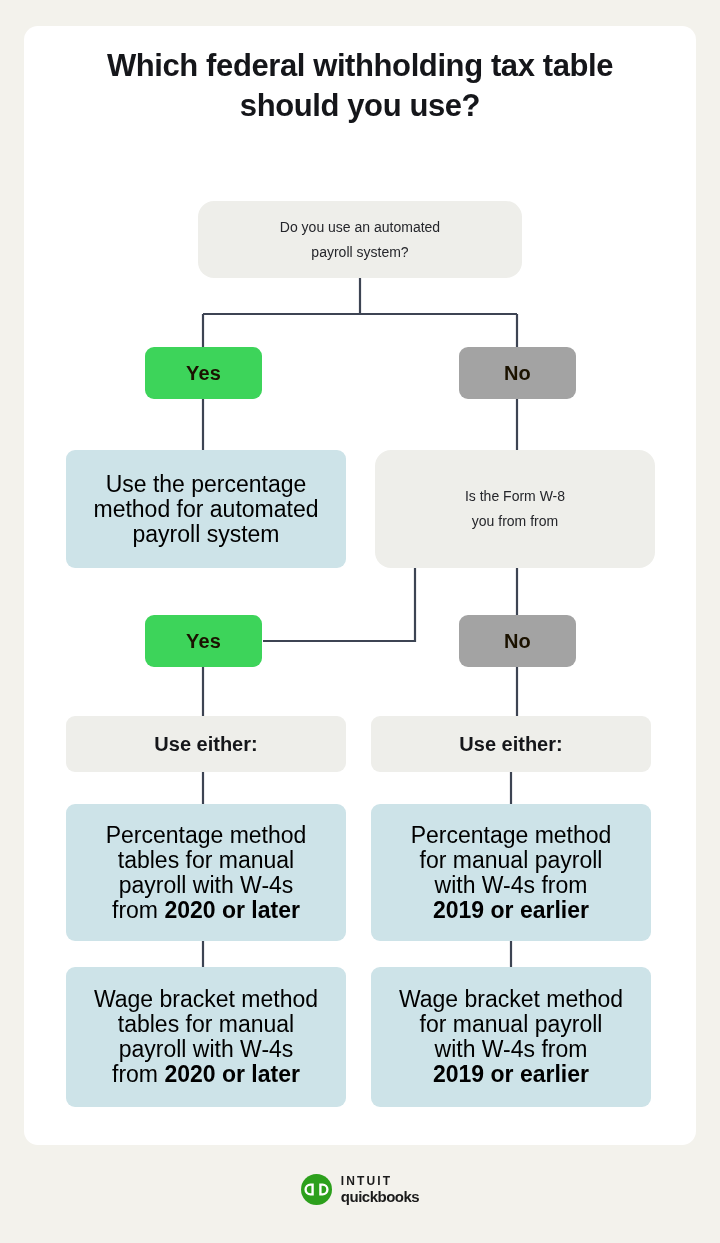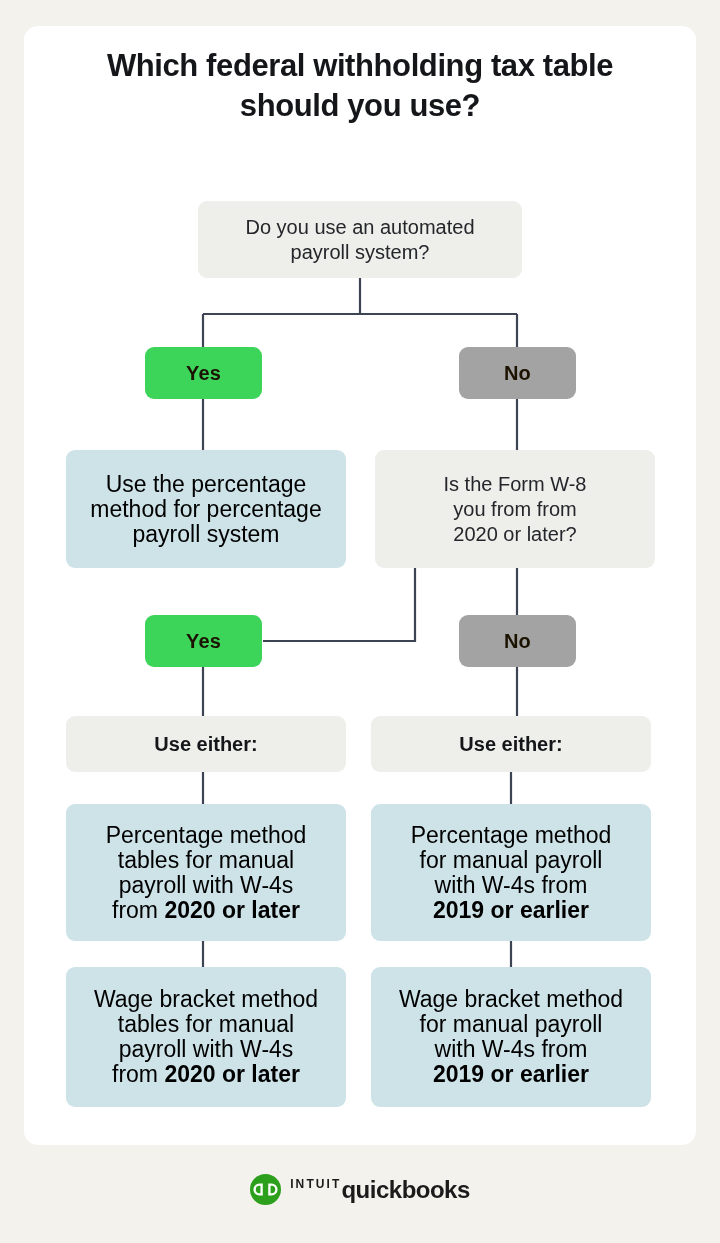--- a/index.html
+++ b/index.html
@@ -68,22 +68,23 @@
   }
   .node .txt {
     width: 100%;
     padding: 0 14px;
     box-sizing: border-box;
   }
 
   .n-gray {
     background: #eeeeea;
     color: #25262b;
-    font-size: 20px;
+    font-size: 14px;
     line-height: 25px;
+    border-radius: 16px;
   }
   .n-blue {
     background: #cde3e8;
     color: #000000;
     font-size: 23px;
     line-height: 25px;
   }
   .n-either {
     background: #eeeeea;
     color: #15161a;
@@ -121,33 +122,33 @@
     justify-content: center;
     gap: 9px;
   }
   #logo-mark {
     width: 31px;
     height: 31px;
     flex: 0 0 auto;
   }
   #logo-words {
     display: flex;
-    flex-direction: row;
+    flex-direction: column;
     justify-content: flex-end;
     line-height: 1;
   }
   #logo-intuit {
     font-size: 12px;
     font-weight: bold;
     letter-spacing: 2.1px;
     color: #1b1b1b;
     margin-bottom: 2px;
   }
   #logo-qb {
-    font-size: 24px;
+    font-size: 15px;
     font-weight: bold;
     letter-spacing: -0.5px;
     color: #1b1b1b;
   }
 </style>
 </head>
 <body>
 
 <div id="page">
 
@@ -190,30 +191,29 @@
     </div>
   </div>
 
   <div class="pill pill-yes" style="left:145px; top:347px; width:117px; height:52px;">Yes</div>
 
   <div class="pill p-no" style="left:459px; top:347px; width:117px; height:52px;">No</div>
 
   <div class="node n-blue" style="left:66px; top:450px; width:280px; height:118px;">
     <div class="txt">
       <div>Use the percentage</div>
-      <div>method for percentage</div>
+      <div>method for automated</div>
       <div>payroll system</div>
     </div>
   </div>
 
   <div class="node n-gray" style="left:375px; top:450px; width:280px; height:118px;">
     <div class="txt">
       <div>Is the Form W-8</div>
       <div>you from from</div>
-      <div>2020 or later?</div>
     </div>
   </div>
 
   <div class="pill pill-yes" style="left:145px; top:615px; width:117px; height:52px;">Yes</div>
 
   <div class="pill p-no" style="left:459px; top:615px; width:117px; height:52px;">No</div>
 
   <div class="node n-either" style="left:66px; top:716px; width:280px; height:56px;">
     <div class="txt">Use either:</div>
   </div>

